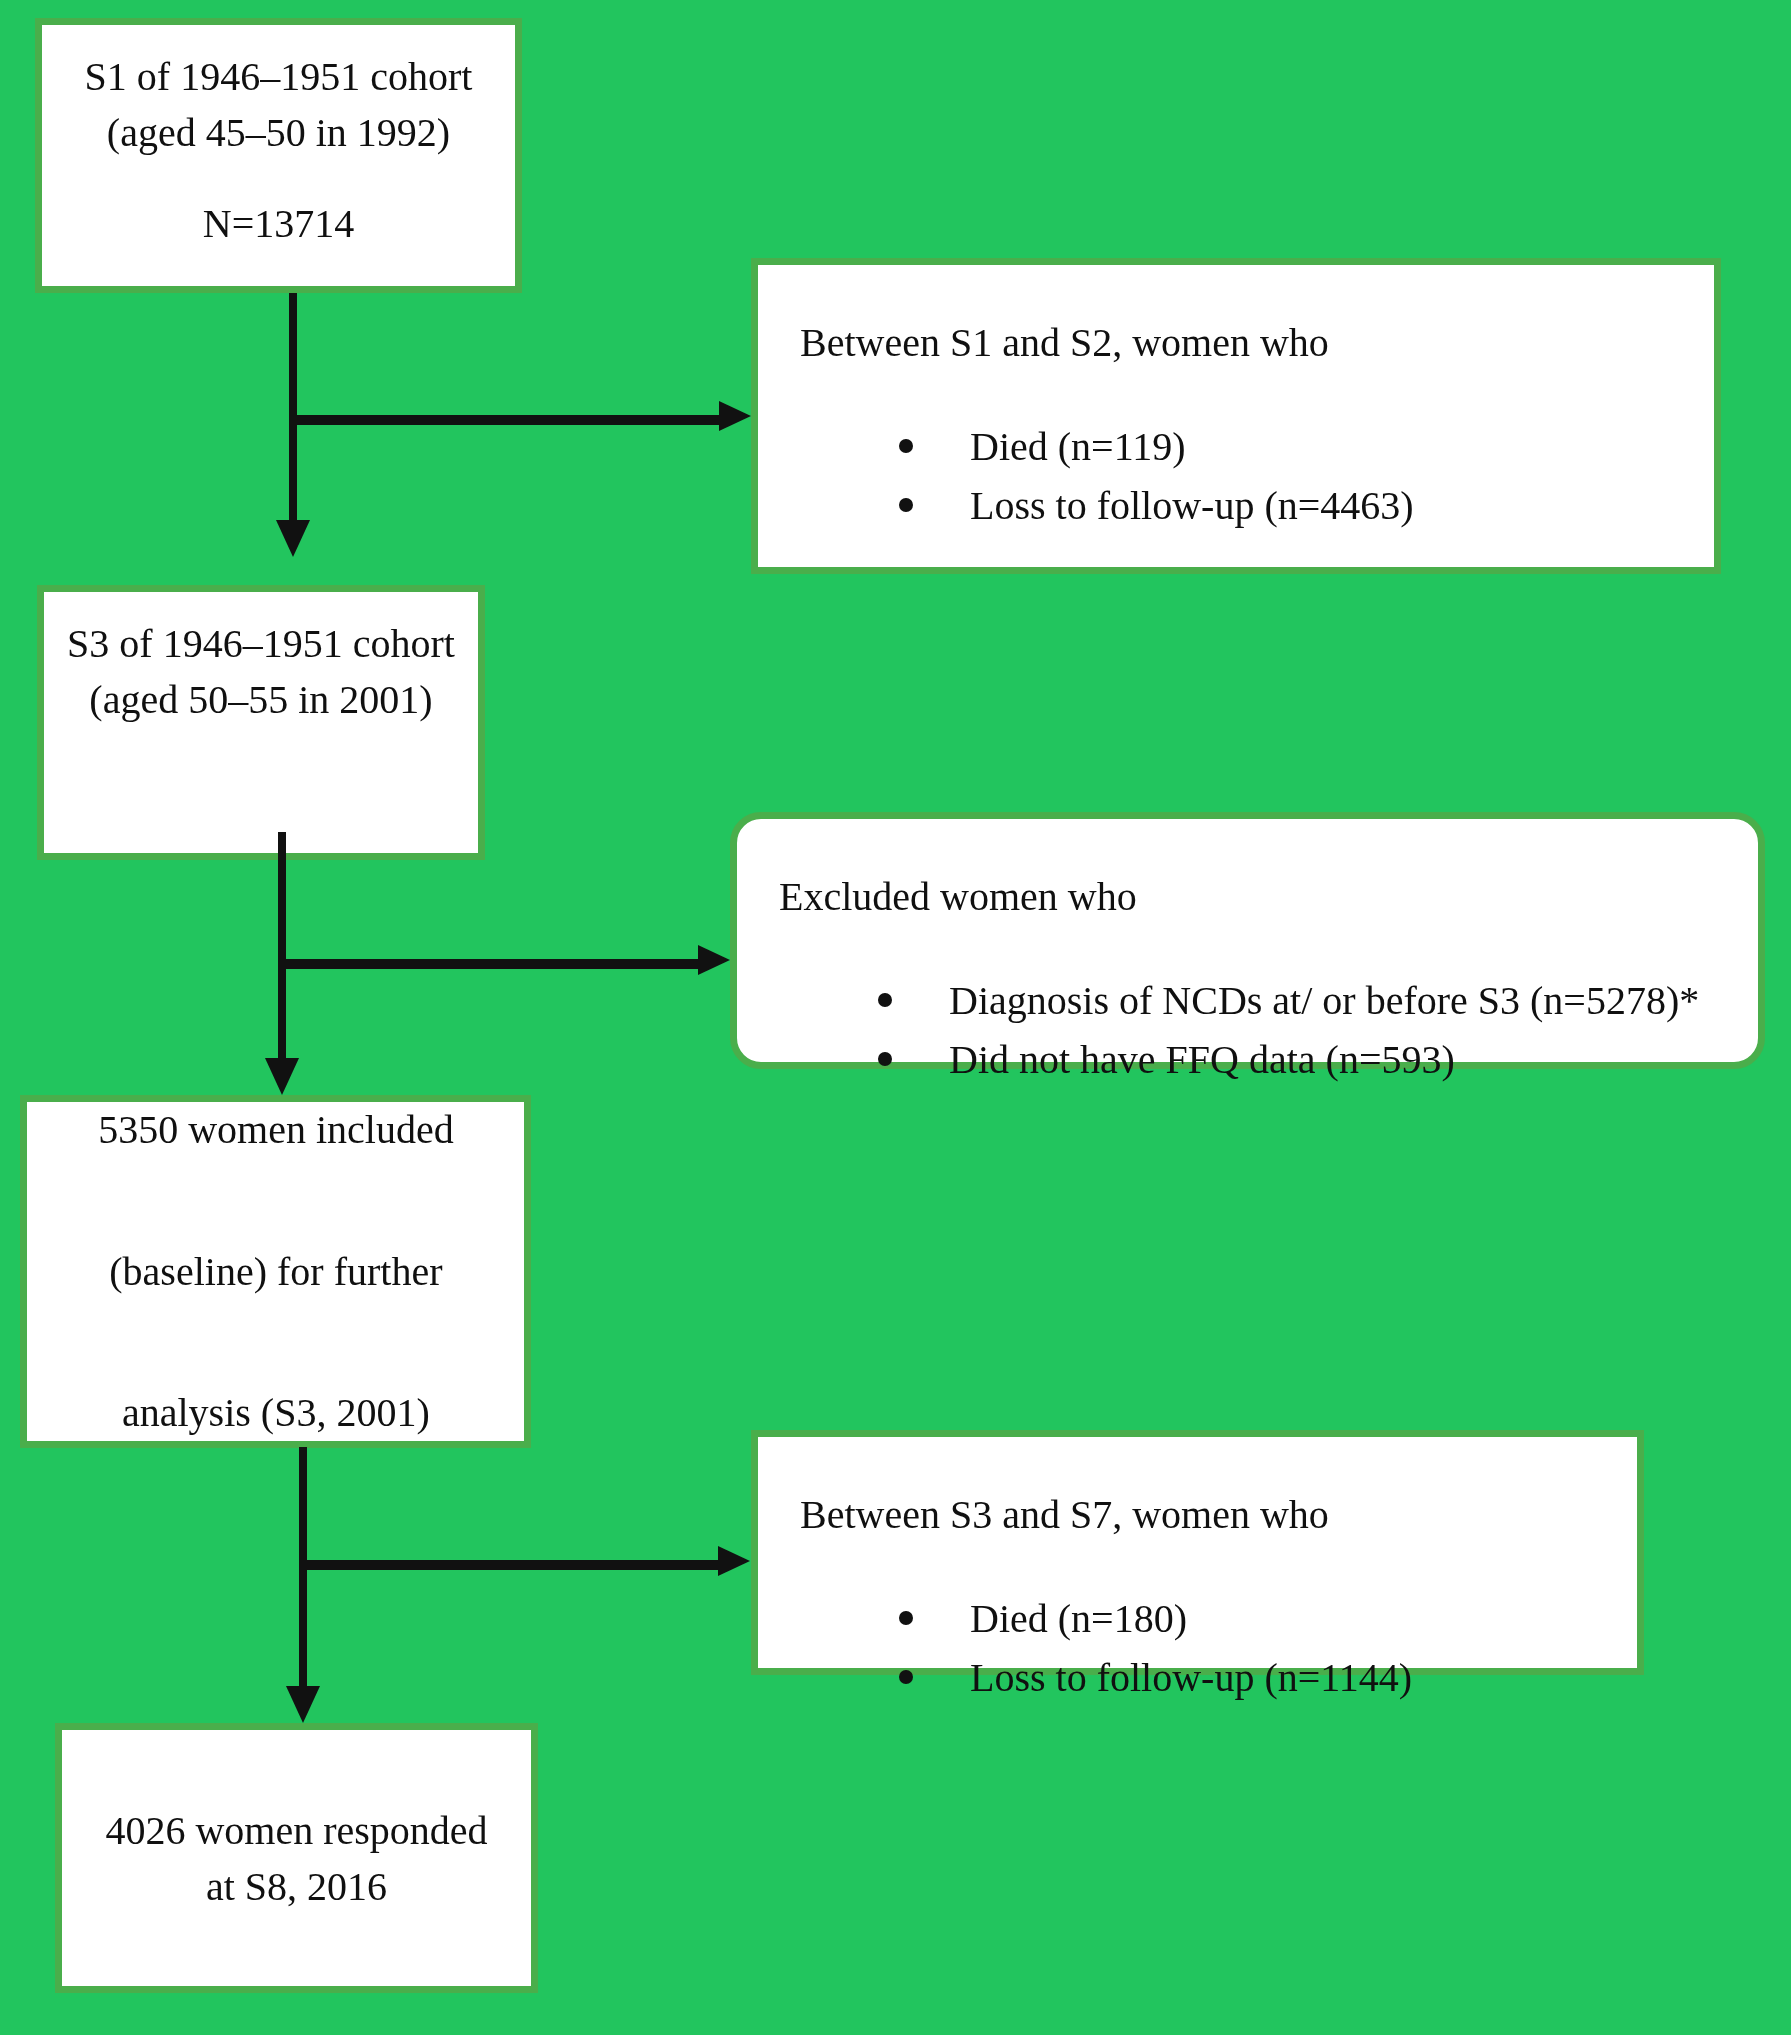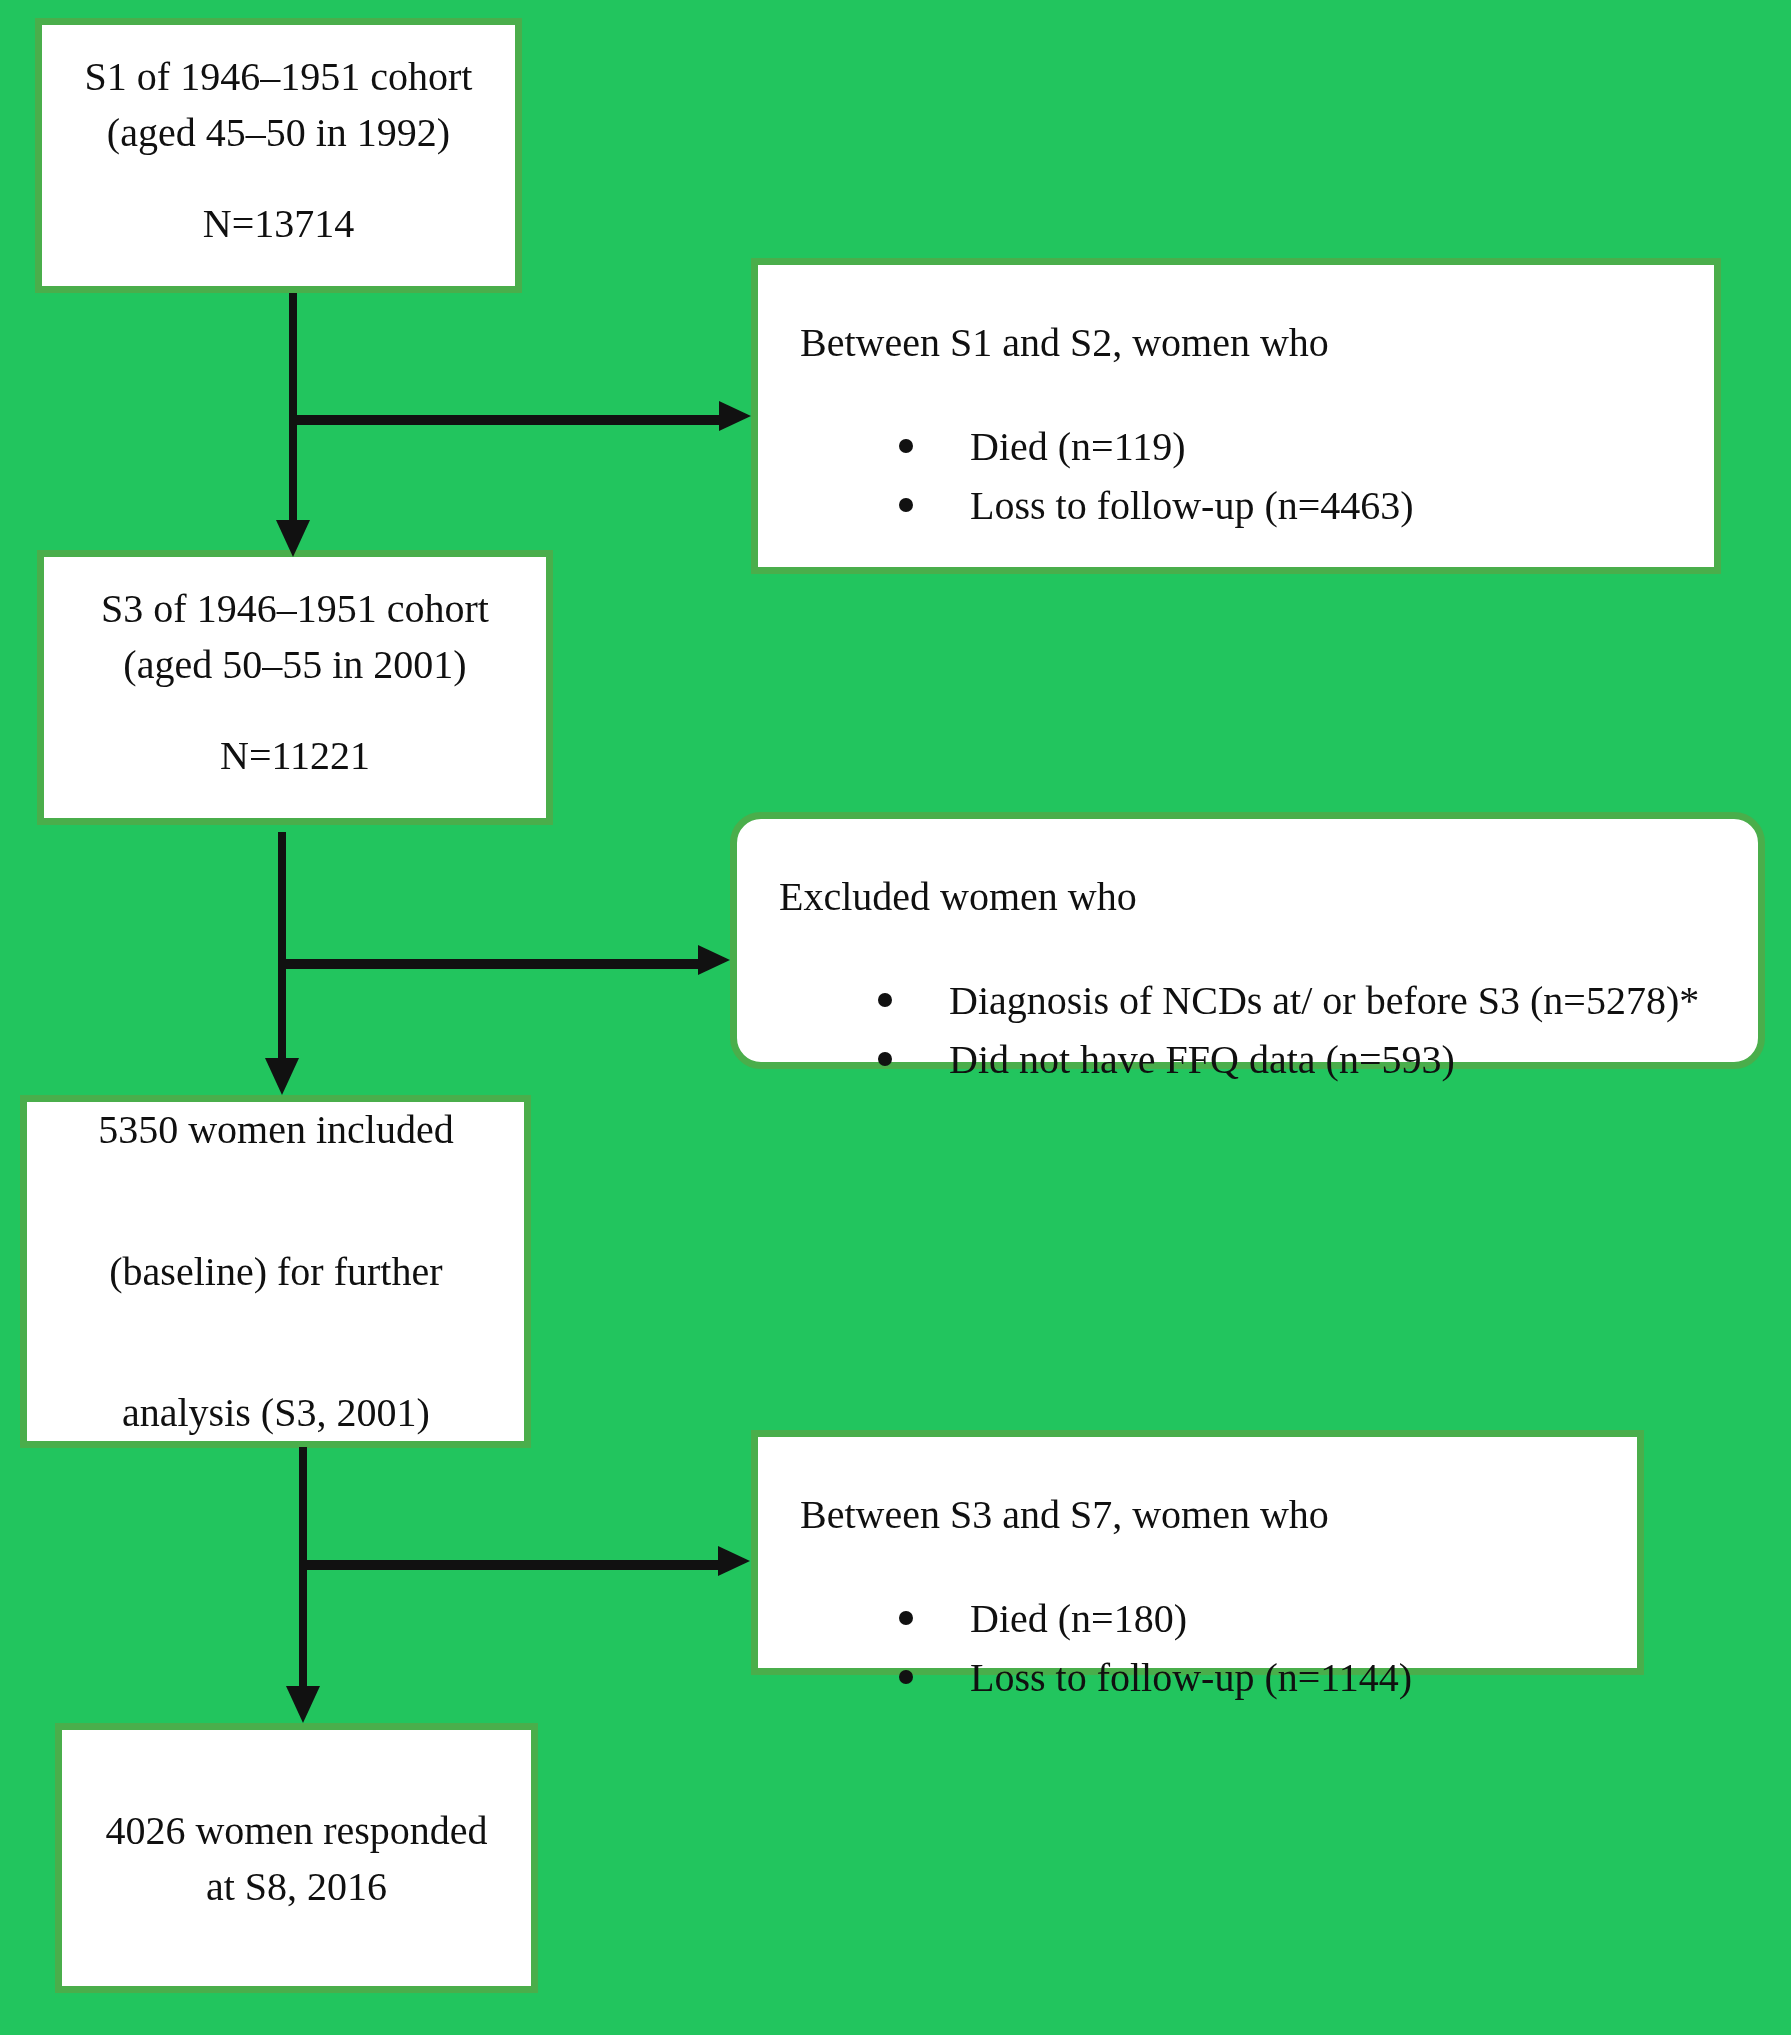--- a/index.html
+++ b/index.html
@@ -17,21 +17,21 @@
   
   .box{
     position:absolute;
     background:#ffffff;
     border:7.2px solid var(--green);
     box-sizing:border-box;
     font-size:40px;
   }
   .main{text-align:center;line-height:56px;}
   .box-s1{left:35px;top:18px;width:487px;height:275px;padding-top:24px;}
-  .box-s3{left:37px;top:550px;width:516px;height:275px;padding-top:24px;}
+  .box-s3{left:37px;top:585px;width:448px;height:275px;padding-top:24px;}
   .box-included{left:20.4px;top:1095px;width:511px;height:353px;display:flex;flex-direction:column;justify-content:space-between;}
   .box-responded{left:55px;top:1723px;width:483px;height:270px;display:flex;flex-direction:column;justify-content:center;padding-top:1px;}
   .count-line{margin-top:35px;}
 
   .side .title{margin:57px 36px 0 42px;line-height:42px;}
   .side .bullets{margin-top:53px;}
   .bullet-row{position:relative;margin-left:141px;padding-left:71px;line-height:59px;}
   .bullet-dot{
     position:absolute;left:0;top:50%;
     width:13.8px;height:13.8px;margin-top:-7.2px;
@@ -76,21 +76,20 @@
 
   <div class="box main box-s1">
     <div>S1 of 1946–1951 cohort</div>
     <div>(aged 45–50 in 1992)</div>
     <div class="count-line">N=13714</div>
   </div>
 
   <div class="box main box-s3">
     <div>S3 of 1946–1951 cohort</div>
     <div>(aged 50–55 in 2001)</div>
-    <div class="count-line">N=11221</div>
   </div>
 
   <div class="box main box-included">
     <div>5350 women included</div>
     <div>(baseline) for further</div>
     <div>analysis (S3, 2001)</div>
   </div>
 
   <div class="box main box-responded">
     <div>4026 women responded</div>

